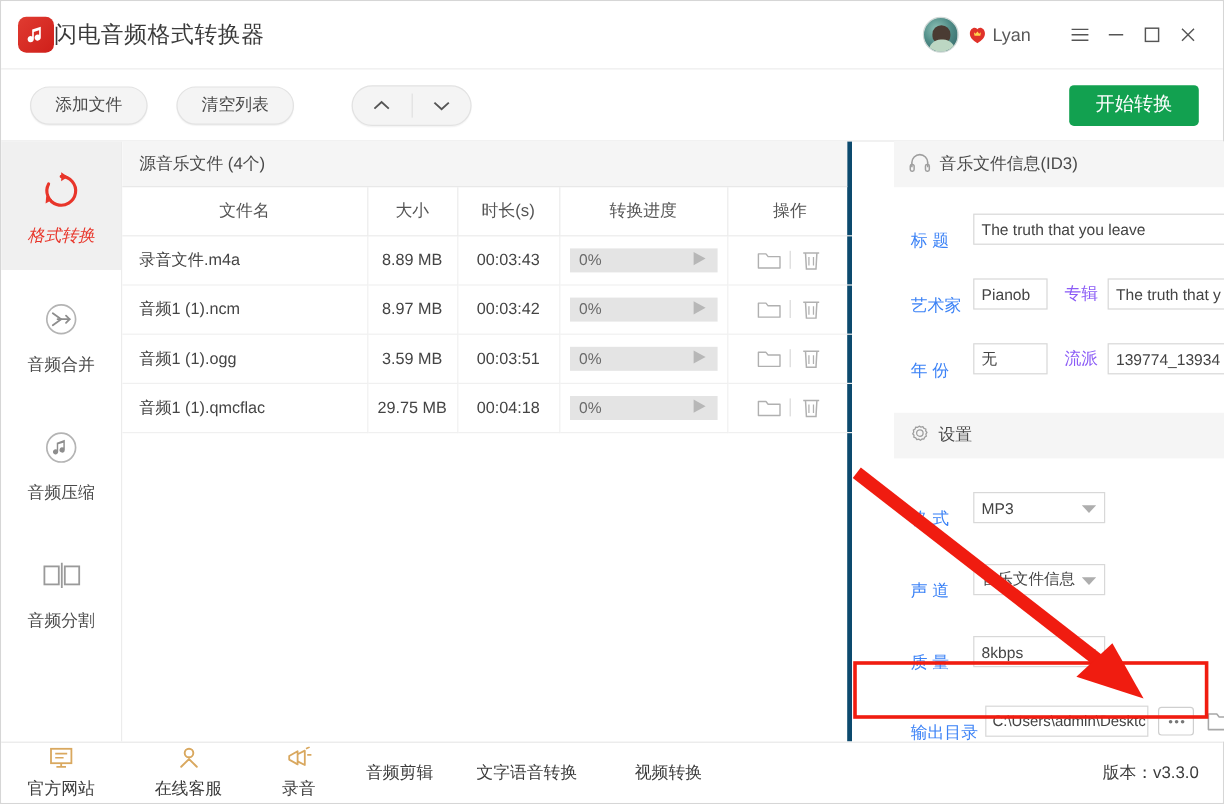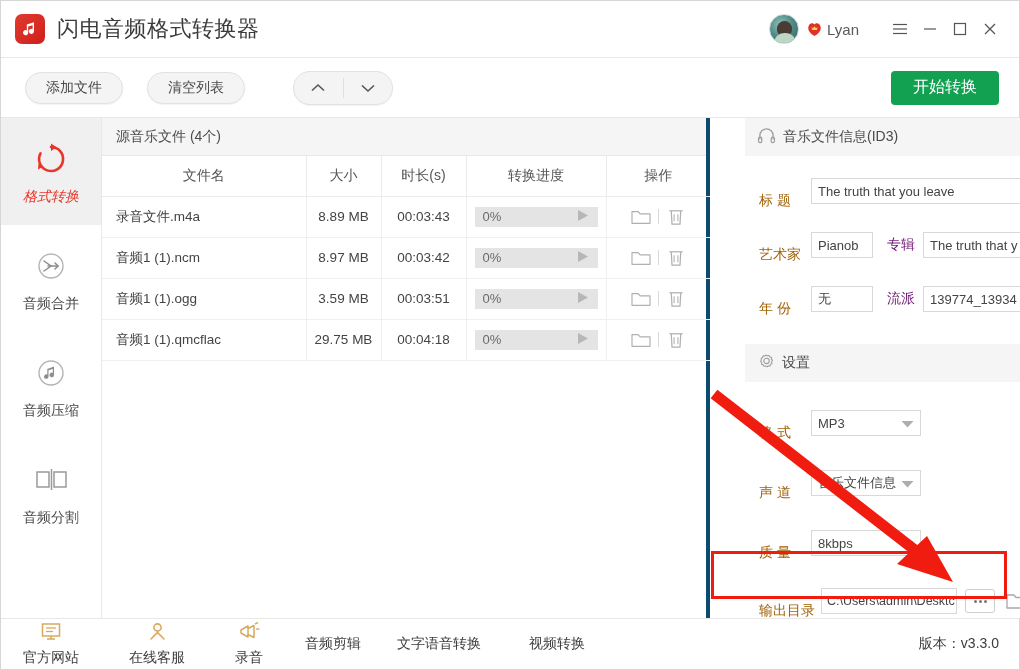--- a/index.html
+++ b/index.html
@@ -26,22 +26,21 @@
   }
   #logo {
     width: 30px; height: 30px; margin-left: 14px;
     border-radius: 7px;
     background: linear-gradient(135deg,#e03b31 0%,#cf1f1a 100%);
     display: flex; align-items: center; justify-content: center;
     flex: none;
   }
   #logo svg { display: block; }
   #app-title {
-    margin-left: 12px;
-    font-size: 22px; color: #3b3b3b; letter-spacing: .5px;
+    font-size: 19px; color: #3b3b3b; letter-spacing: .5px;
   }
   #tb-spacer { flex: 1; }
   #user-area { display: flex; align-items: center; }
   #avatar {
     width: 30px; height: 30px; border-radius: 50%;
     background: radial-gradient(circle at 38% 34%, #8fc3b8 0%, #4e8b86 48%, #2f5f62 100%);
     position: relative; overflow: hidden; flex: none;
     border: 1px solid #cfd8d6;
   }
   #avatar .hair {
@@ -177,31 +176,31 @@
   }
   .sec-head {
     height: 38px; background: #f5f5f5;
     display: flex; align-items: center; padding-left: 12px;
     font-size: 14px; color: #4a4a4a; gap: 7px;
   }
   .frow {
     display: flex; align-items: center; padding-left: 14px; margin-top: 16px;
   }
   .flabel {
-    font-size: 14px; color: #a16207; width: 52px; flex: none; margin-top: 20px;
+    font-size: 14px; color: #3b82f6; width: 52px; flex: none; margin-top: 20px;
   }
   .finput {
     height: 26px; border: 1px solid #d8d8d8; background: #fff;
     font-size: 13px; color: #444; padding: 0 6px;
     display: flex; align-items: center; overflow: hidden; white-space: nowrap;
   }
   .w-title { width: 215px; }
   .w-half  { width: 62px; }
   .w-half2 { width: 104px; }
-  .mid-label { font-size: 14px; color: #701a75; margin-left: 14px; margin-right: 8px; }
+  .mid-label { font-size: 14px; color: #8b5cf6; margin-left: 14px; margin-right: 8px; }
   .sel {
     height: 26px; width: 110px; border: 1px solid #d8d8d8; background: #fff;
     font-size: 13px; color: #444; padding: 0 6px;
     display: flex; align-items: center; justify-content: space-between;
     cursor: pointer;
   }
   .sel .cap { overflow: hidden; white-space: nowrap; }
   .outrow { display: flex; align-items: center; padding-left: 14px; margin-top: 20px; }
   .out-input {
     height: 26px; width: 136px; border: 1px solid #d8d8d8; background: #fff;

